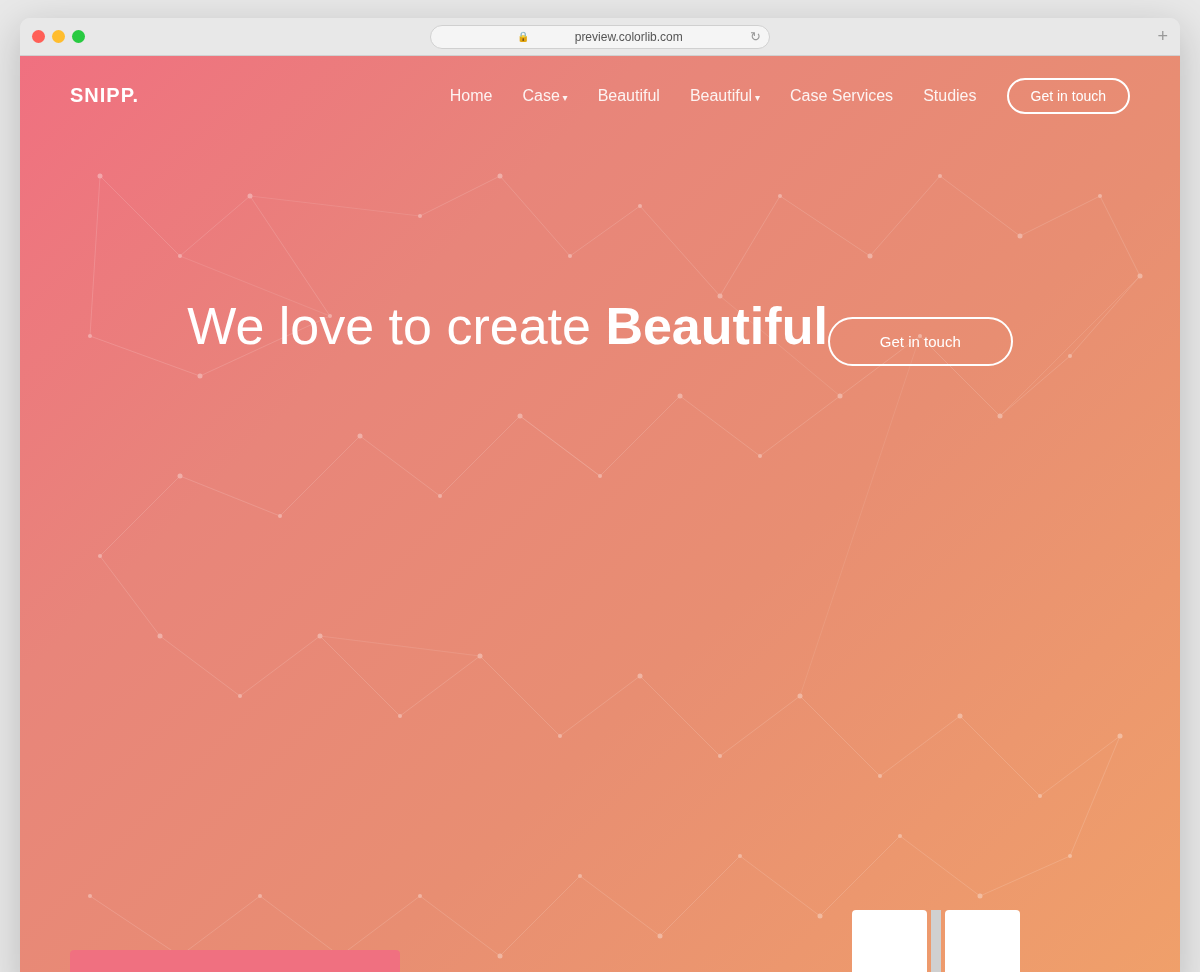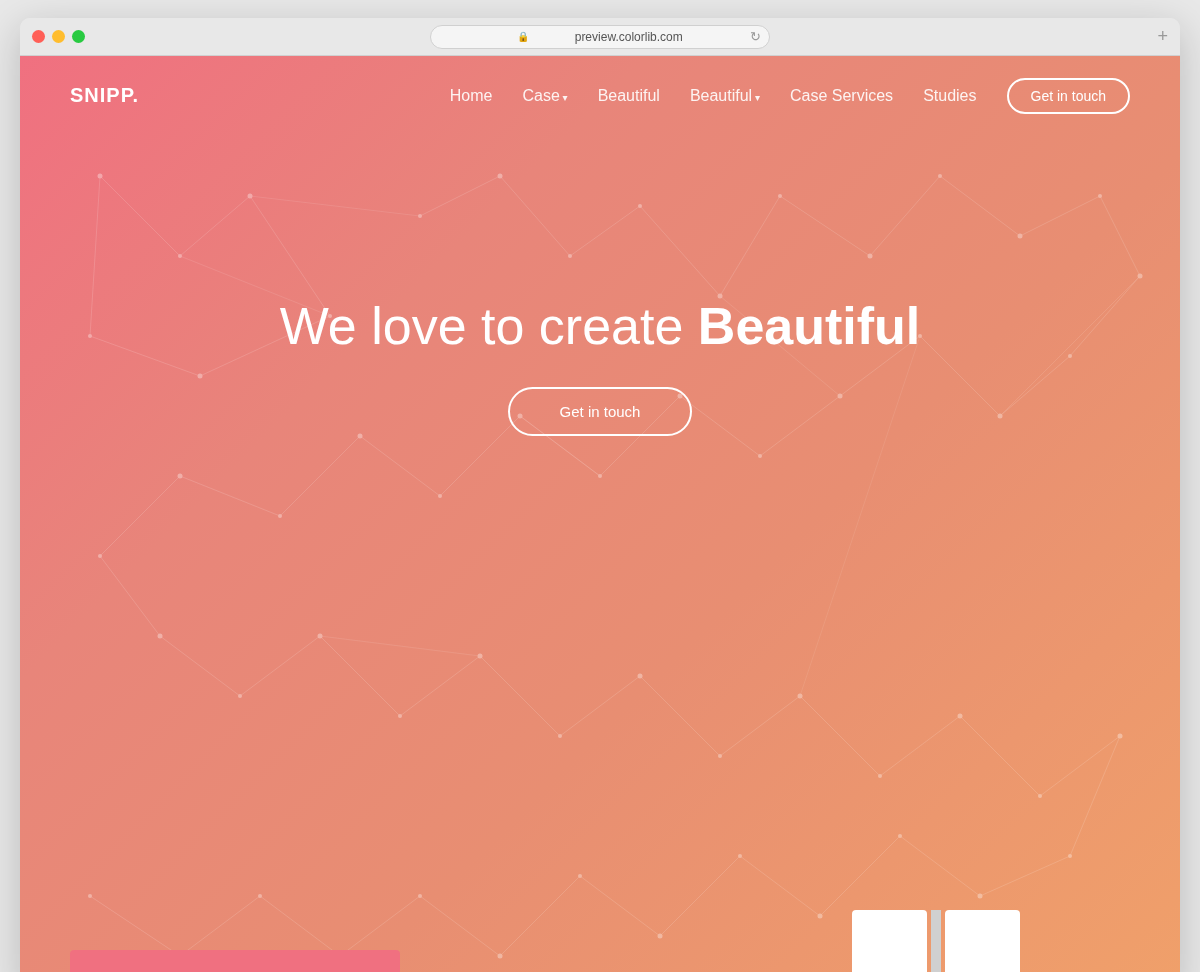--- a/index.html
+++ b/index.html
@@ -149,21 +149,21 @@
       padding: 8px 22px;
       color: white !important;
       font-size: 14px !important;
     }
 
     
     .hero {
       position: relative;
       z-index: 10;
       display: flex;
-      flex-direction: column;
+      flex-direction: row;
       align-items: center;
       justify-content: center;
       margin-top: 160px;
       text-align: center;
     }
 
     .hero-heading {
       font-size: 52px;
       color: white;
       font-weight: 300;

